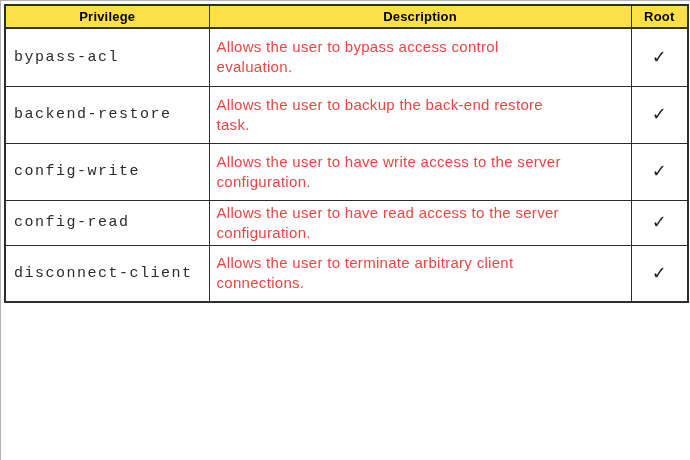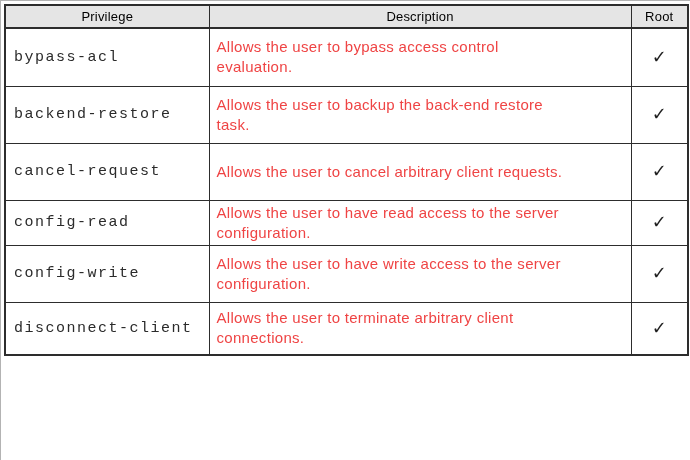--- a/index.html
+++ b/index.html
@@ -24,23 +24,23 @@
   col.c-priv { width: 204px; }
   col.c-desc { width: 422px; }
   col.c-root { width: 57px; }
   th, td {
     border: 1px solid #2d2d2d;
     vertical-align: middle;
     overflow: hidden;
   }
   thead tr { height: 23px; }
   thead th {
-    background: #e5e5e5;
+    background: #fde047;
     font-size: 13px;
-    font-weight: normal;
+    font-weight: bold;
     text-align: center;
     color: #000000;
     border-bottom-width: 2px;
     letter-spacing: 0.2px;
   }
   tbody tr:nth-child(1) { height: 58px; padding-left: 30px; }
   tbody tr:nth-child(2) { height: 57px; }
   tbody tr:nth-child(3) { height: 57px; padding-left: 30px; }
   tbody tr:nth-child(4) { height: 37px; }
   tbody tr:nth-child(5) { height: 57px; }
@@ -97,33 +97,28 @@
 evaluation.</td>
       <td class="root"><span class="check">✓</span></td>
     </tr>
     <tr>
       <td class="priv">backend-restore</td>
       <td class="desc">Allows the user to backup the back-end restore
 task.</td>
       <td class="root"><span class="check">✓</span></td>
     </tr>
     <tr>
-      <td class="priv">cancel-request</td>
-      <td class="desc">Allows the user to cancel arbitrary client requests.</td>
+      <td class="priv">config-write</td>
+      <td class="desc">Allows the user to have write access to the server
+configuration.</td>
       <td class="root"><span class="check">✓</span></td>
     </tr>
     <tr>
       <td class="priv">config-read</td>
       <td class="desc">Allows the user to have read access to the server
-configuration.</td>
-      <td class="root"><span class="check">✓</span></td>
-    </tr>
-    <tr>
-      <td class="priv">config-write</td>
-      <td class="desc">Allows the user to have write access to the server
 configuration.</td>
       <td class="root"><span class="check">✓</span></td>
     </tr>
     <tr>
       <td class="priv">disconnect-client</td>
       <td class="desc">Allows the user to terminate arbitrary client
 connections.</td>
       <td class="root"><span class="check">✓</span></td>
     </tr>
   </tbody>

